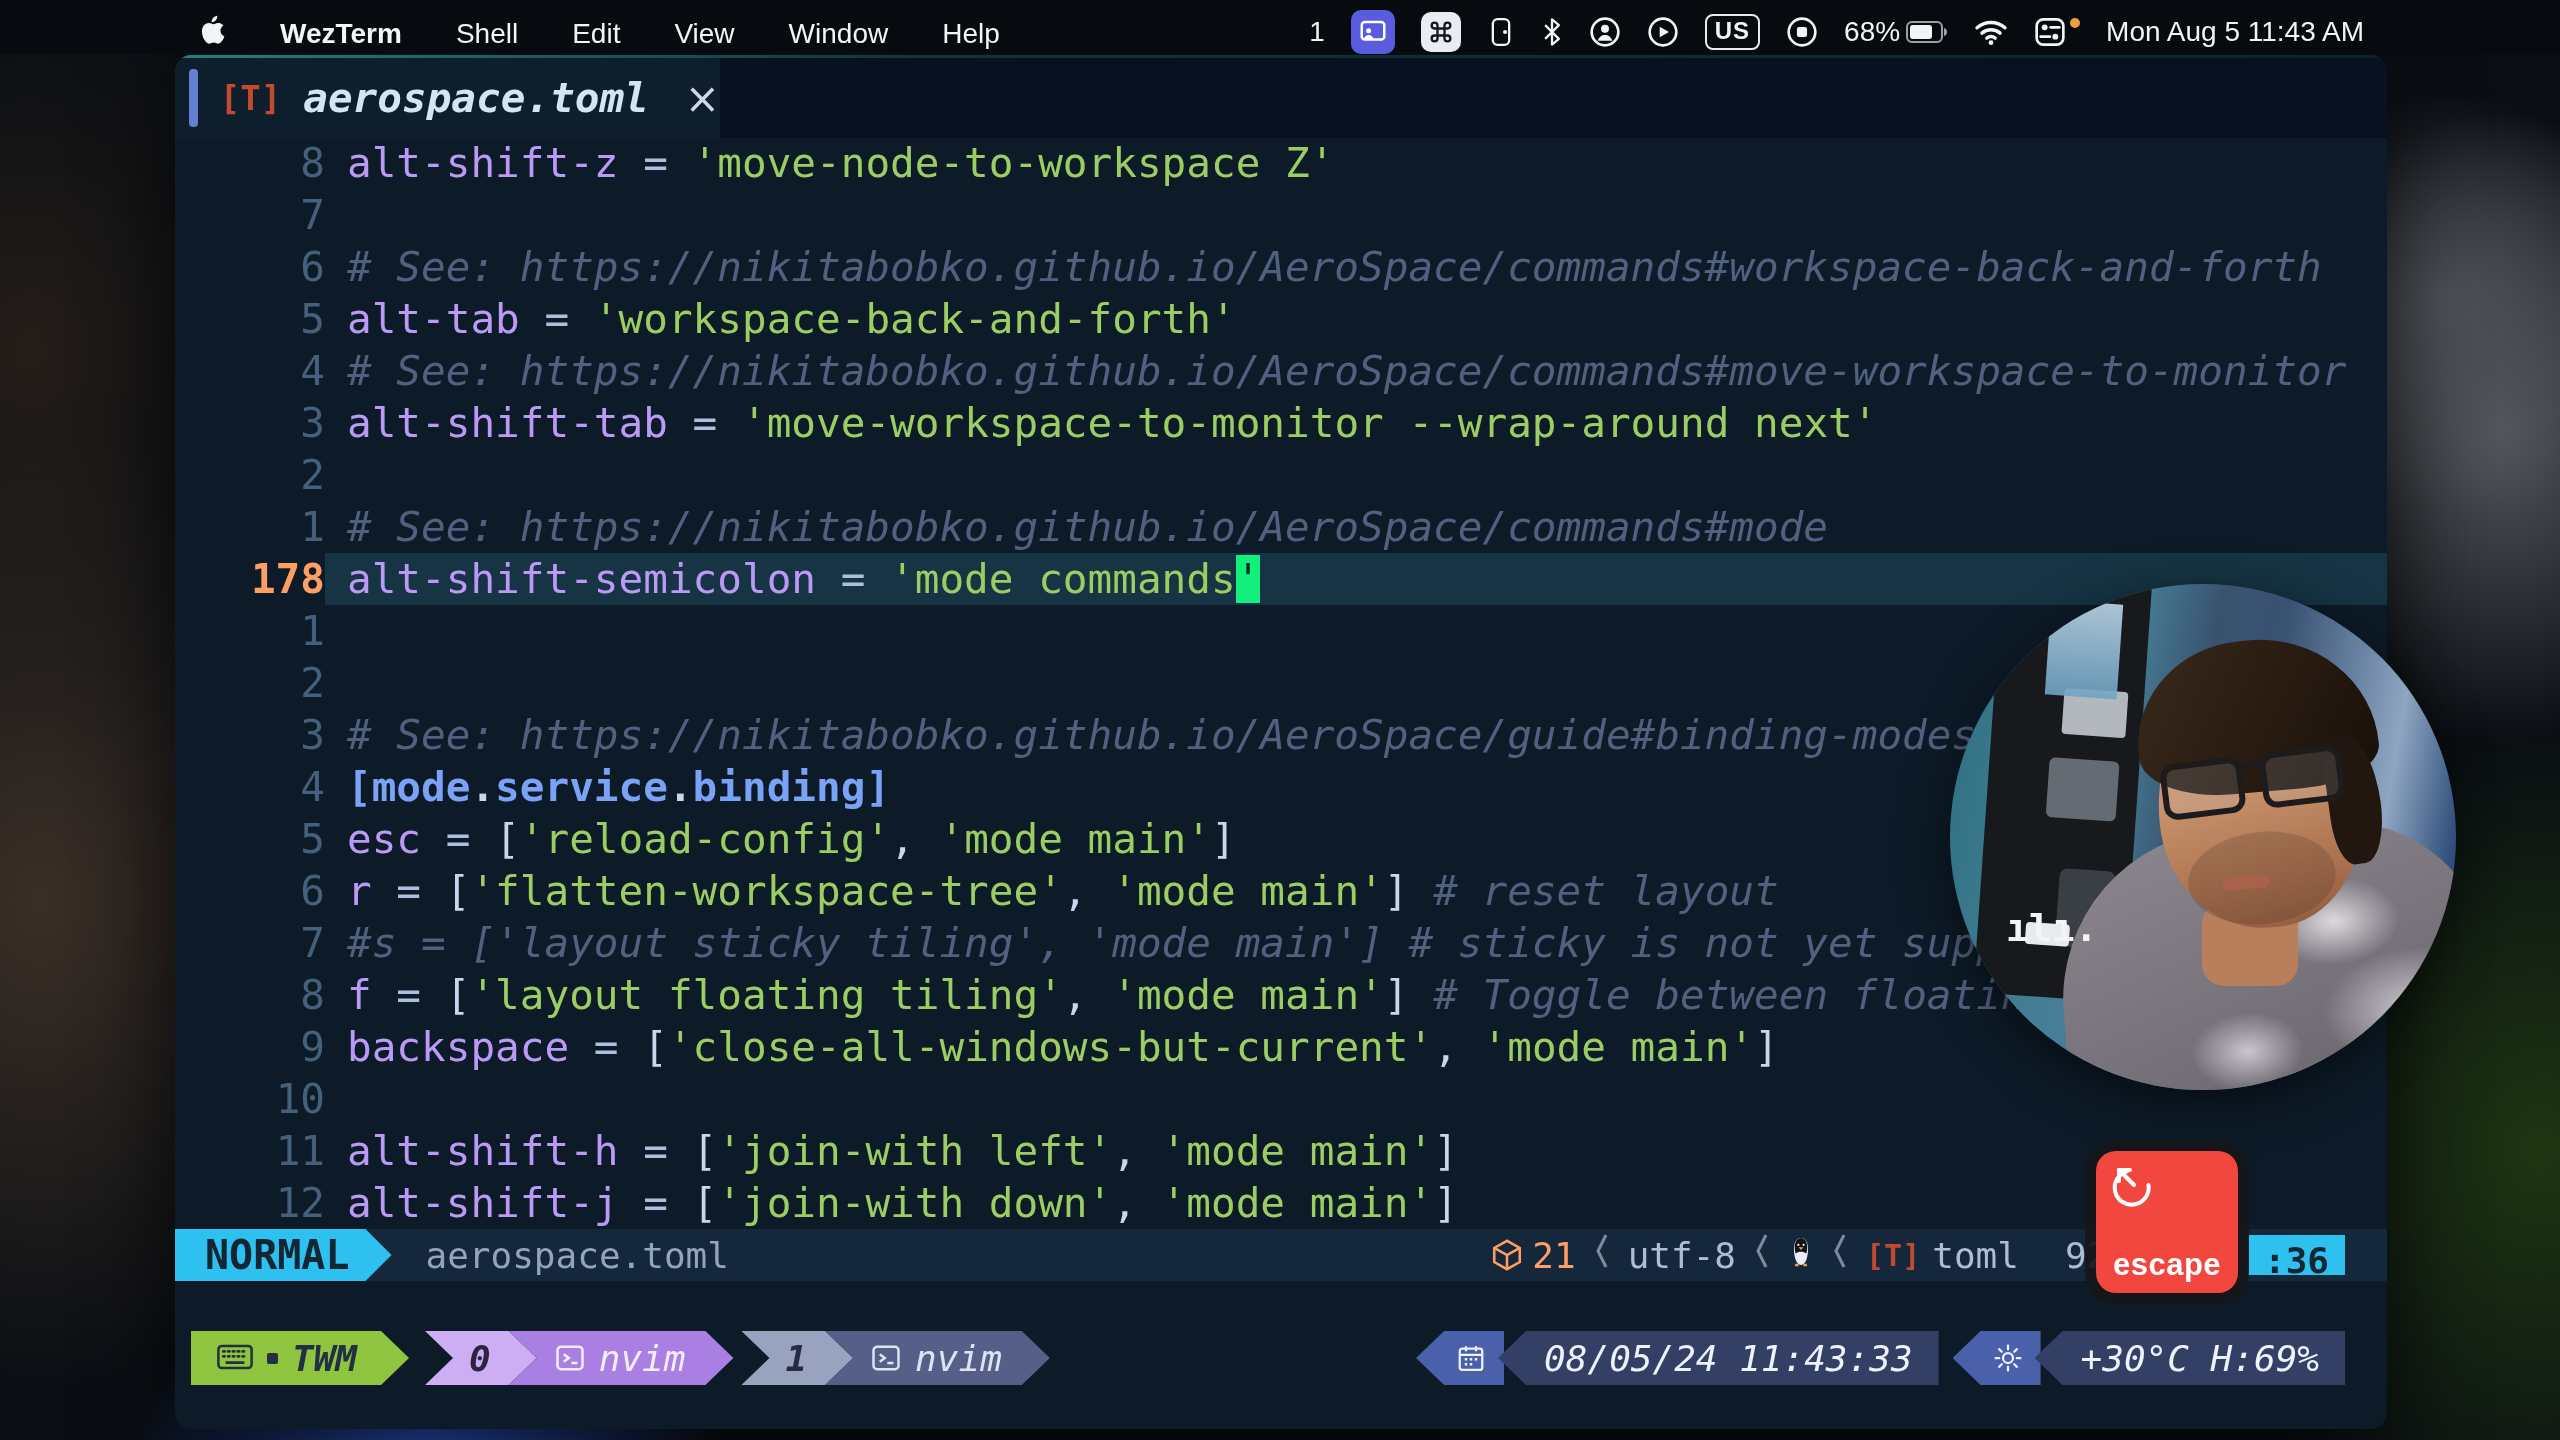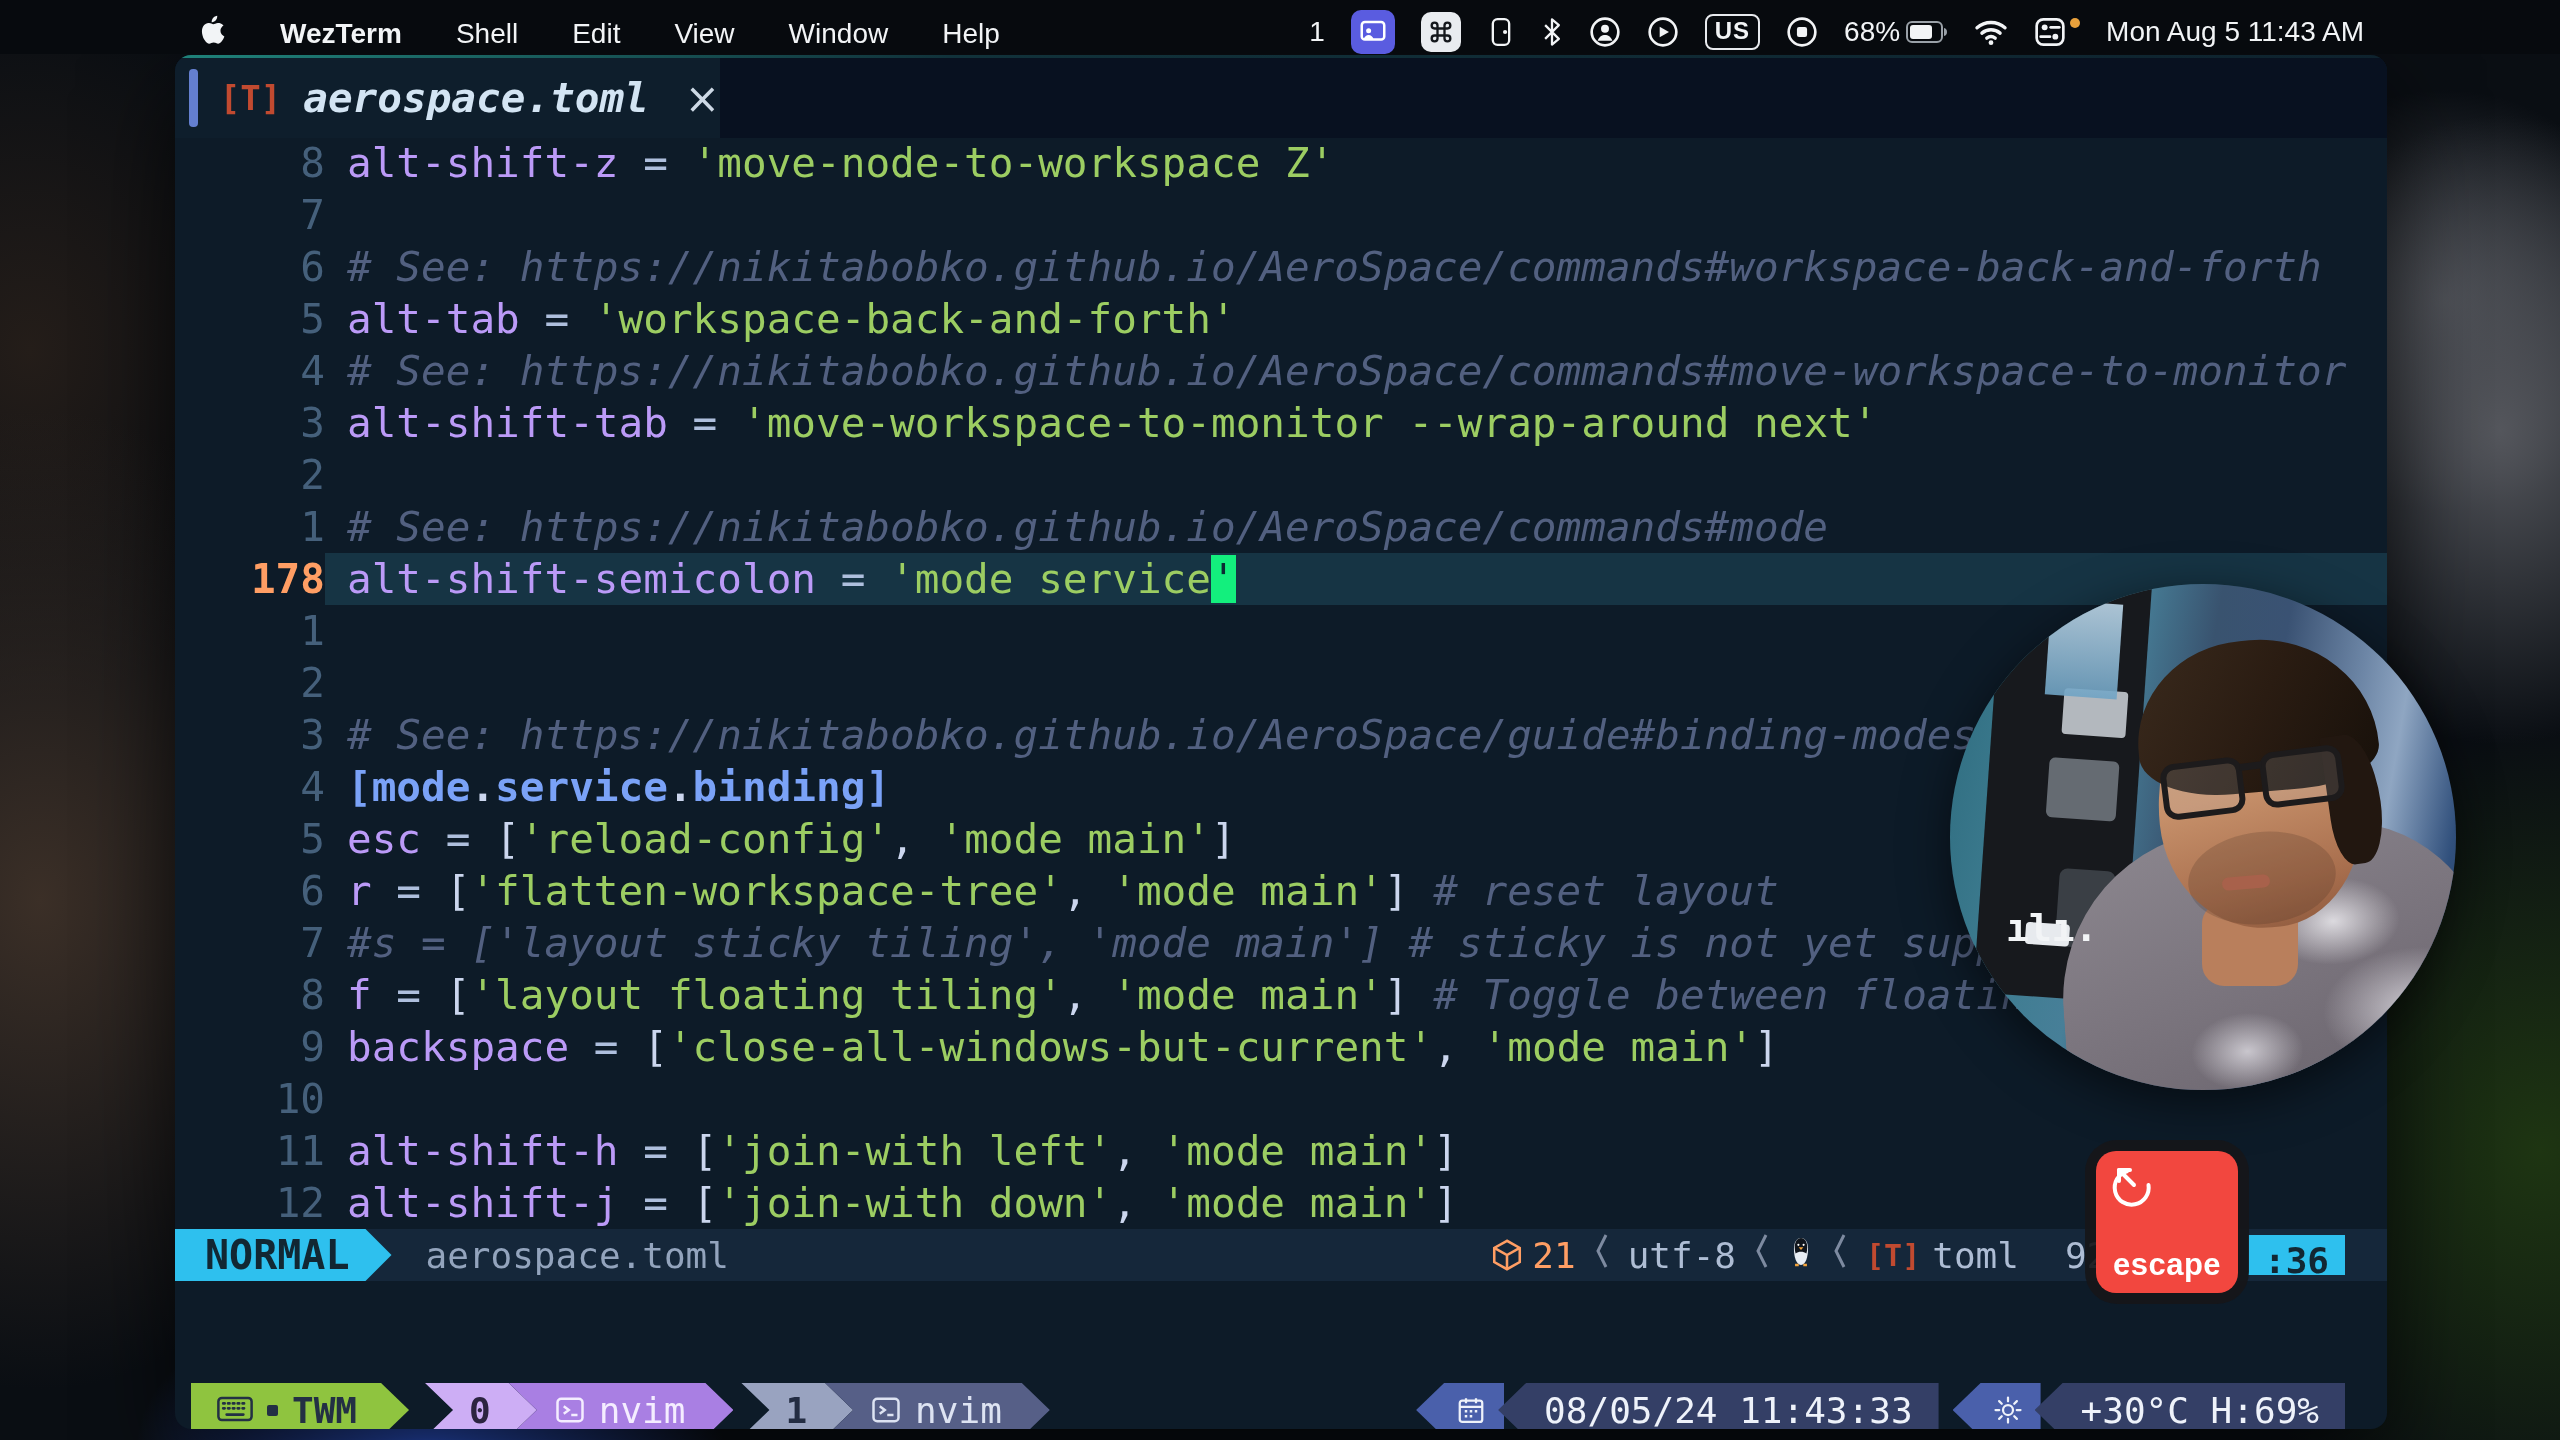--- a/index.html
+++ b/index.html
@@ -71,23 +71,23 @@
     height:52px; line-height:52px; padding:0 42px 0 30px;
     clip-path:polygon(0 0, calc(100% - 26px) 0, 100% 50%, calc(100% - 26px) 100%, 0 100%); }
   .sl-file { margin-left:34px; color:#93a4bd; }
   .sl-spacer { flex:1; }
   .sl-item { display:flex; align-items:center; }
   .sl-orange { color:#ff9e64; }
   .sep-ch { margin:0 18px; }
   .loc-seg { background:#2ec0ee; color:#122733; font-weight:bold; height:40px; line-height:52px;
     padding:0 16px; margin-left:118px; }
   
-  .tmuxbar { position:absolute; top:1328px; left:0; right:0; height:54px; display:flex;
+  .tmuxbar { position:absolute; top:1276px; left:0; right:0; height:54px; display:flex;
     align-items:flex-end; font-family:"DejaVu Sans Mono", monospace; font-size:36px;
-    padding:0 42px 0 16px; }
+    padding:0 42px 0 16px;font-style:italic; }
   .sess-seg { background:#8fc43f; color:#233044; font-weight:bold; height:54px;
     display:flex; align-items:center; gap:14px; padding:0 52px 0 26px;
     clip-path:polygon(0 0, calc(100% - 28px) 0, 100% 50%, calc(100% - 28px) 100%, 0 100%); }
   .kb-dot { width:11px; height:11px; background:#233044; border-radius:2px; }
   .tmux-windows { display:flex; margin-left:8px; }
   .tw { display:flex; height:54px; margin-left:8px; }
   .tw-i { display:flex; align-items:center; font-weight:bold; padding:0 46px 0 44px;
     clip-path:polygon(0 0, calc(100% - 28px) 0, 100% 50%, calc(100% - 28px) 100%, 0 100%, 28px 50%); }
   .tw-n { display:flex; align-items:center; gap:14px; margin-left:-28px; padding:0 48px 0 46px;
     clip-path:polygon(0 0, calc(100% - 28px) 0, 100% 50%, calc(100% - 28px) 100%, 0 100%, 28px 50%); }
@@ -255,21 +255,21 @@
 
   <div class="editor">
       <div class="row"><span class="lnum">8</span><span class="code"><span class="tk-k">alt-shift-z</span><span class="tk-o"> = </span><span class="tk-s">'move-node-to-workspace Z'</span></span></div>
       <div class="row"><span class="lnum">7</span><span class="code"></span></div>
       <div class="row"><span class="lnum">6</span><span class="code"><span class="tk-c"># See: https://nikitabobko.github.io/AeroSpace/commands#workspace-back-and-forth</span></span></div>
       <div class="row"><span class="lnum">5</span><span class="code"><span class="tk-k">alt-tab</span><span class="tk-o"> = </span><span class="tk-s">'workspace-back-and-forth'</span></span></div>
       <div class="row"><span class="lnum">4</span><span class="code"><span class="tk-c"># See: https://nikitabobko.github.io/AeroSpace/commands#move-workspace-to-monitor</span></span></div>
       <div class="row"><span class="lnum">3</span><span class="code"><span class="tk-k">alt-shift-tab</span><span class="tk-o"> = </span><span class="tk-s">'move-workspace-to-monitor --wrap-around next'</span></span></div>
       <div class="row"><span class="lnum">2</span><span class="code"></span></div>
       <div class="row"><span class="lnum">1</span><span class="code"><span class="tk-c"># See: https://nikitabobko.github.io/AeroSpace/commands#mode</span></span></div>
-      <div class="row cur-line"><span class="lnum lnum-cur">178</span><span class="code"><span class="tk-k">alt-shift-semicolon</span><span class="tk-o"> = </span><span class="tk-s">'mode service</span><span class="tk-cur">'</span></span></div>
+      <div class="row cur-line"><span class="lnum lnum-cur">178</span><span class="code"><span class="tk-k">alt-shift-semicolon</span><span class="tk-o"> = </span><span class="tk-s">'mode commands</span><span class="tk-cur">'</span></span></div>
       <div class="row"><span class="lnum">1</span><span class="code"></span></div>
       <div class="row"><span class="lnum">2</span></div>
       <div class="row"><span class="lnum">3</span><span class="code"><span class="tk-c"># See: https://nikitabobko.github.io/AeroSpace/guide#binding-modes</span></span></div>
       <div class="row"><span class="lnum">4</span><span class="code"><span class="tk-sec">[mode</span><span class="tk-secd">.</span><span class="tk-sec">service</span><span class="tk-secd">.</span><span class="tk-sec">binding]</span></span></div>
       <div class="row"><span class="lnum">5</span><span class="code"><span class="tk-k">esc</span><span class="tk-o"> = </span><span class="tk-p">[</span><span class="tk-s">'reload-config'</span><span class="tk-p">, </span><span class="tk-s">'mode main'</span><span class="tk-p">]</span></span></div>
       <div class="row"><span class="lnum">6</span><span class="code"><span class="tk-k">r</span><span class="tk-o"> = </span><span class="tk-p">[</span><span class="tk-s">'flatten-workspace-tree'</span><span class="tk-p">, </span><span class="tk-s">'mode main'</span><span class="tk-p">]</span><span class="tk-c"> # reset layout</span></span></div>
       <div class="row"><span class="lnum">7</span><span class="code"><span class="tk-c">#s = ['layout sticky tiling', 'mode main'] # sticky is not yet supported</span></span></div>
       <div class="row"><span class="lnum">8</span><span class="code"><span class="tk-k">f</span><span class="tk-o"> = </span><span class="tk-p">[</span><span class="tk-s">'layout floating tiling'</span><span class="tk-p">, </span><span class="tk-s">'mode main'</span><span class="tk-p">]</span><span class="tk-c"> # Toggle between floating</span></span></div>
       <div class="row"><span class="lnum">9</span><span class="code"><span class="tk-k">backspace</span><span class="tk-o"> = </span><span class="tk-p">[</span><span class="tk-s">'close-all-windows-but-current'</span><span class="tk-p">, </span><span class="tk-s">'mode main'</span><span class="tk-p">]</span></span></div>
       <div class="row"><span class="lnum">10</span><span class="code"></span></div>

